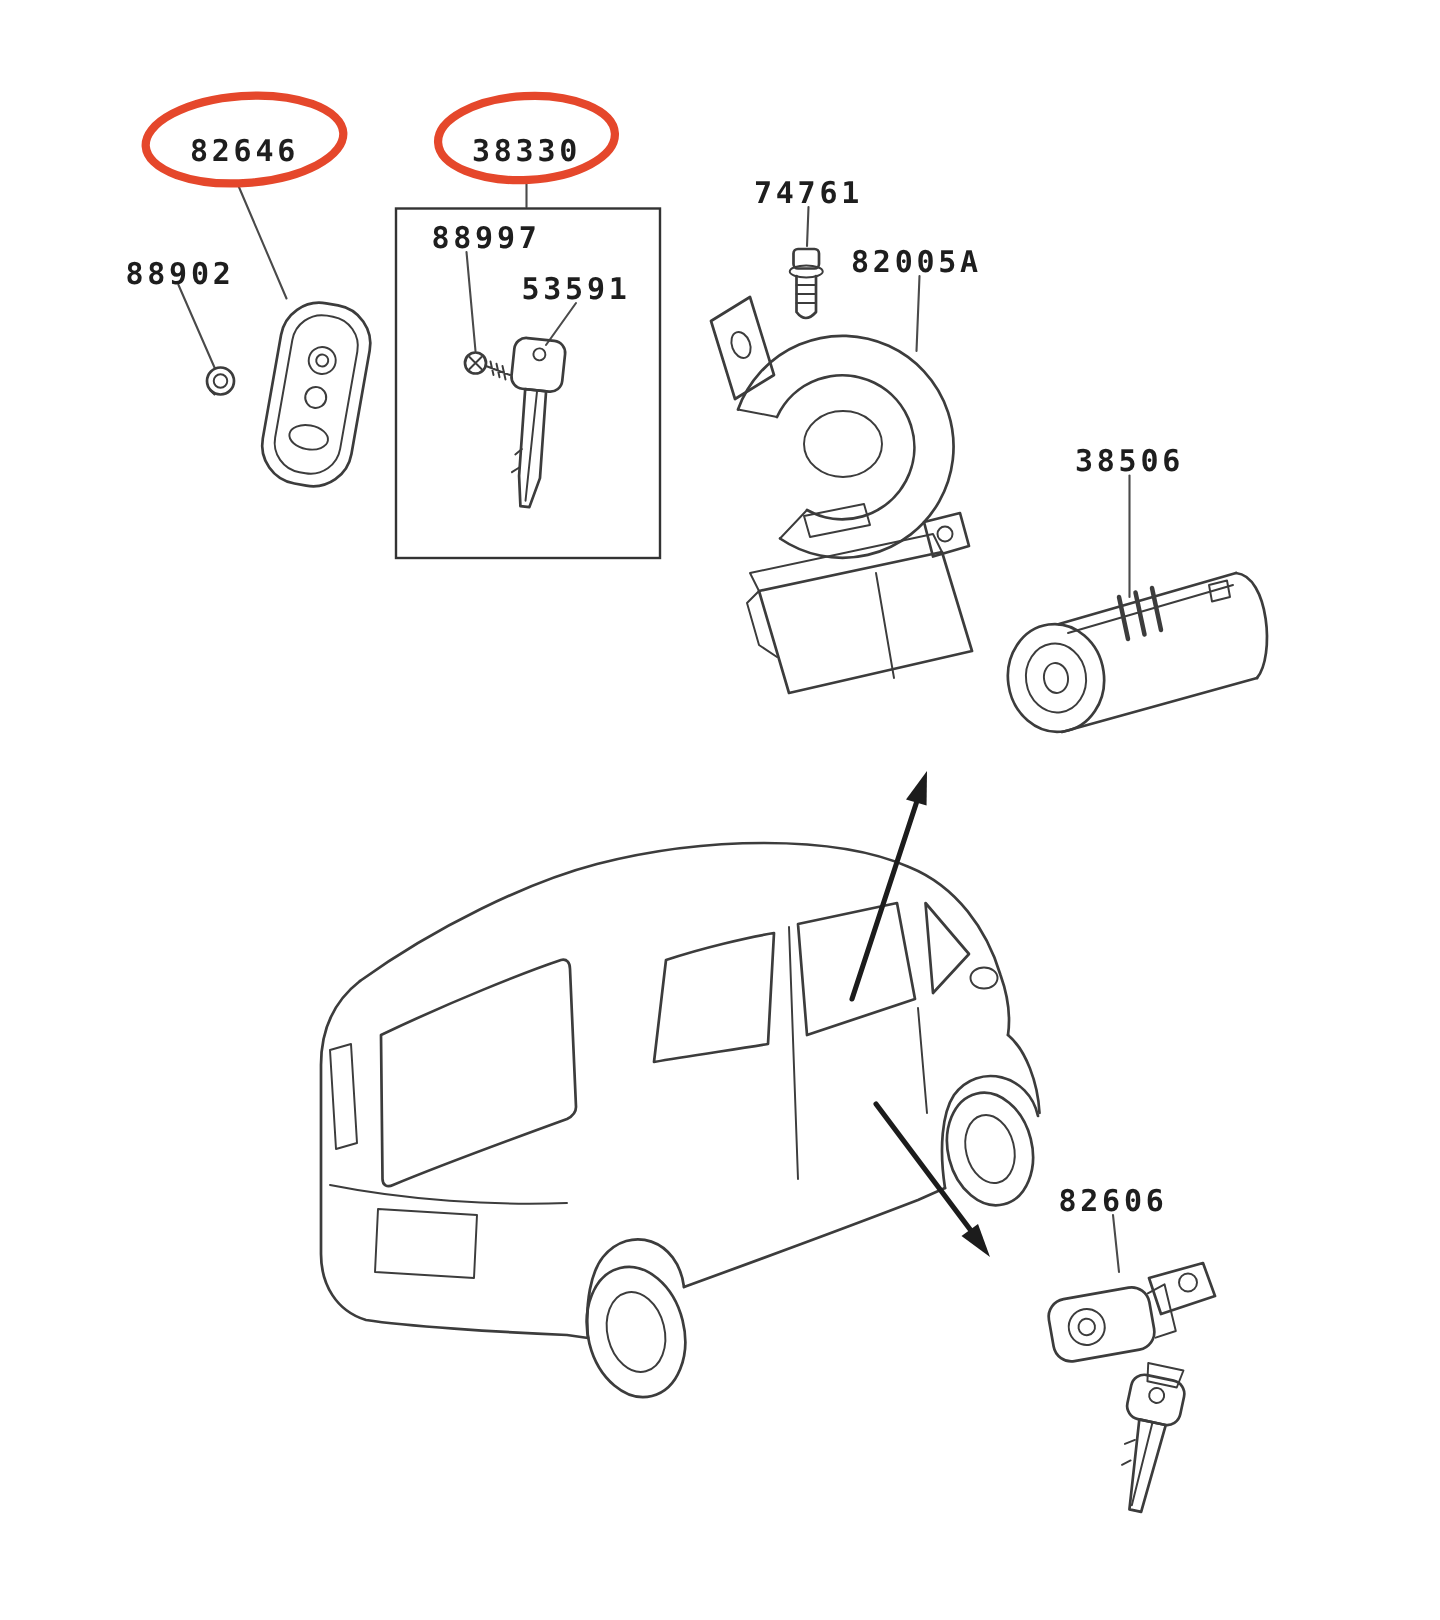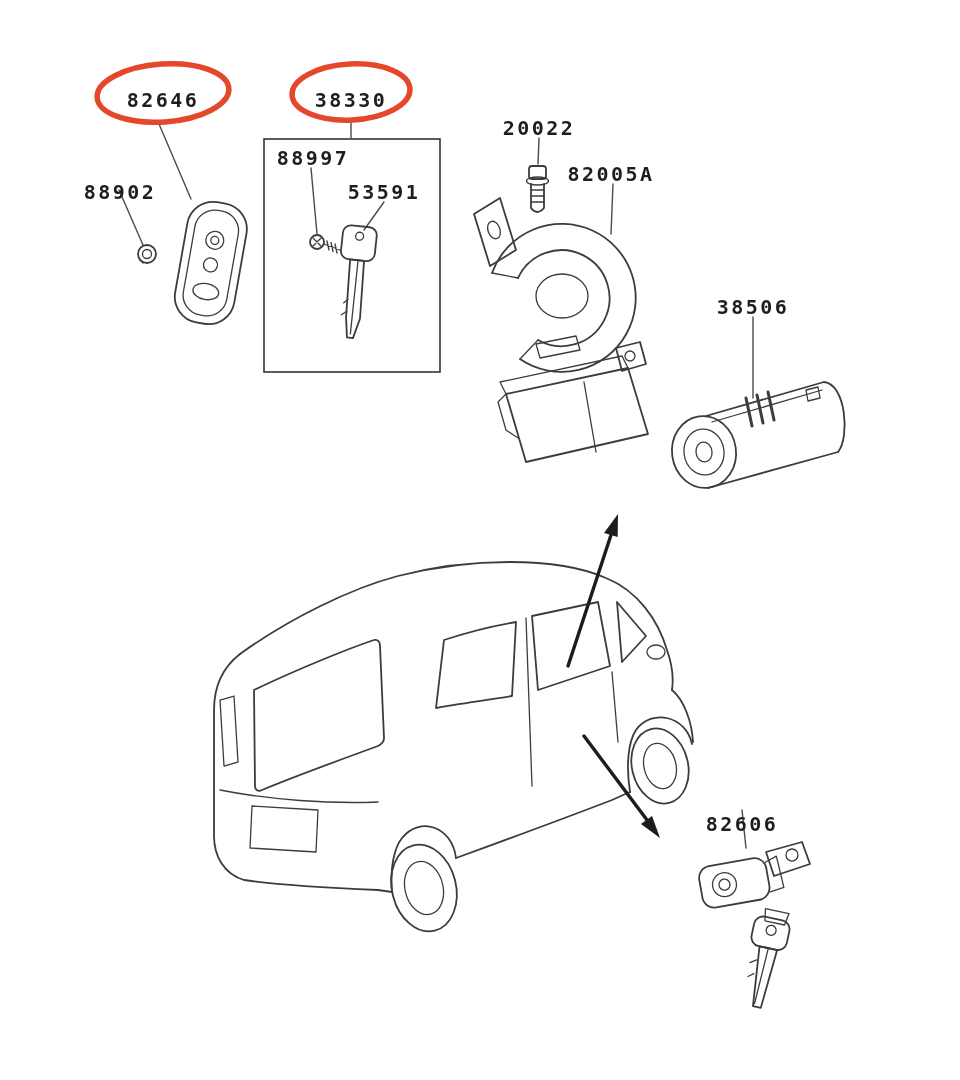--- a/index.html
+++ b/index.html
@@ -158,22 +158,22 @@
         <path class="ln thin" d="M758 910 L782 910 L780 922 L760 922 Z"></path>
         <rect class="ln" x="750" y="918" width="36" height="30" rx="9"></rect>
         <circle class="ln thin" cx="768" cy="930" r="5"></circle>
         <path class="ln" d="M760 948 L778 948 L774 1008 L766 1008 Z"></path>
         <path class="ln thin" d="M760 962 L754 966 M760 976 L755 980 M769 948 L767 1005"></path>
       </g>
     </g>
   </svg>
 
   <div class="part-label" style="left:163px;top:100px">82646</div>
-  <div class="part-label" style="left:120px;top:192px">88902</div>
+  <div class="part-label" style="left:120px;top:182px">88902</div>
   <div class="part-label" style="left:351px;top:100px">38330</div>
-  <div class="part-label" style="left:313px;top:158px">88997</div>
+  <div class="part-label" style="left:324px;top:158px">88997</div>
   <div class="part-label" style="left:384px;top:192px">53591</div>
-  <div class="part-label" style="left:539px;top:128px">20022</div>
+  <div class="part-label" style="left:539px;top:128px">74761</div>
   <div class="part-label" style="left:611px;top:174px">82005A</div>
   <div class="part-label" style="left:753px;top:307px">38506</div>
-  <div class="part-label" style="left:742px;top:824px">82606</div>
+  <div class="part-label" style="left:742px;top:800px">82606</div>
 
 </div>
 
 </body></html>

